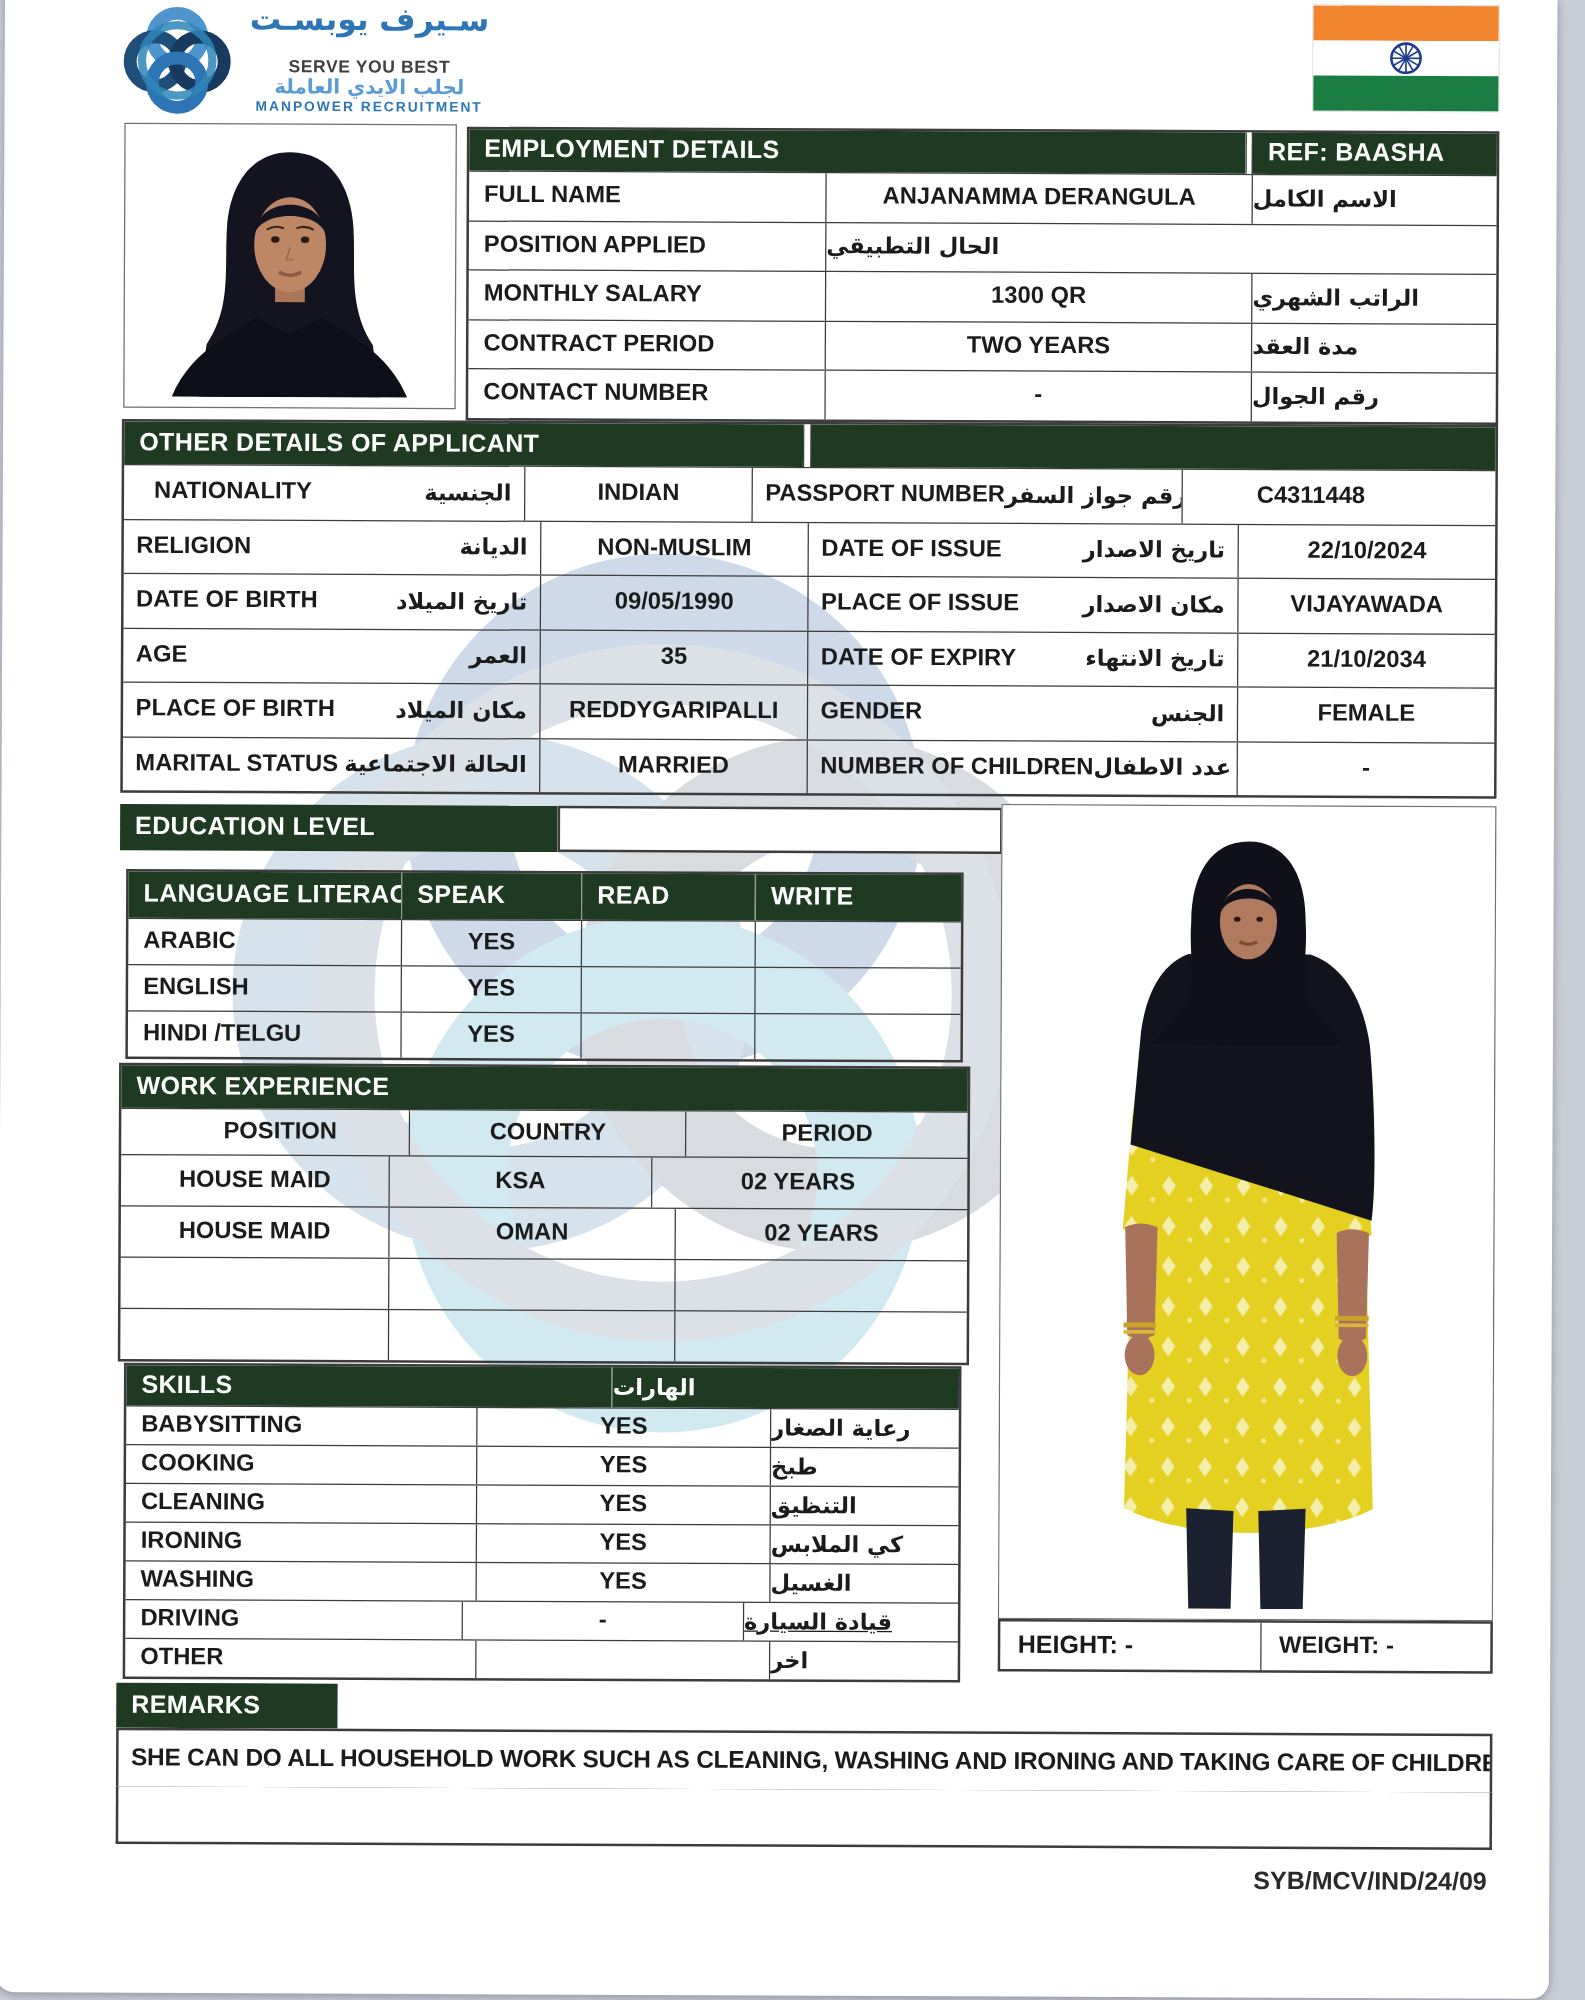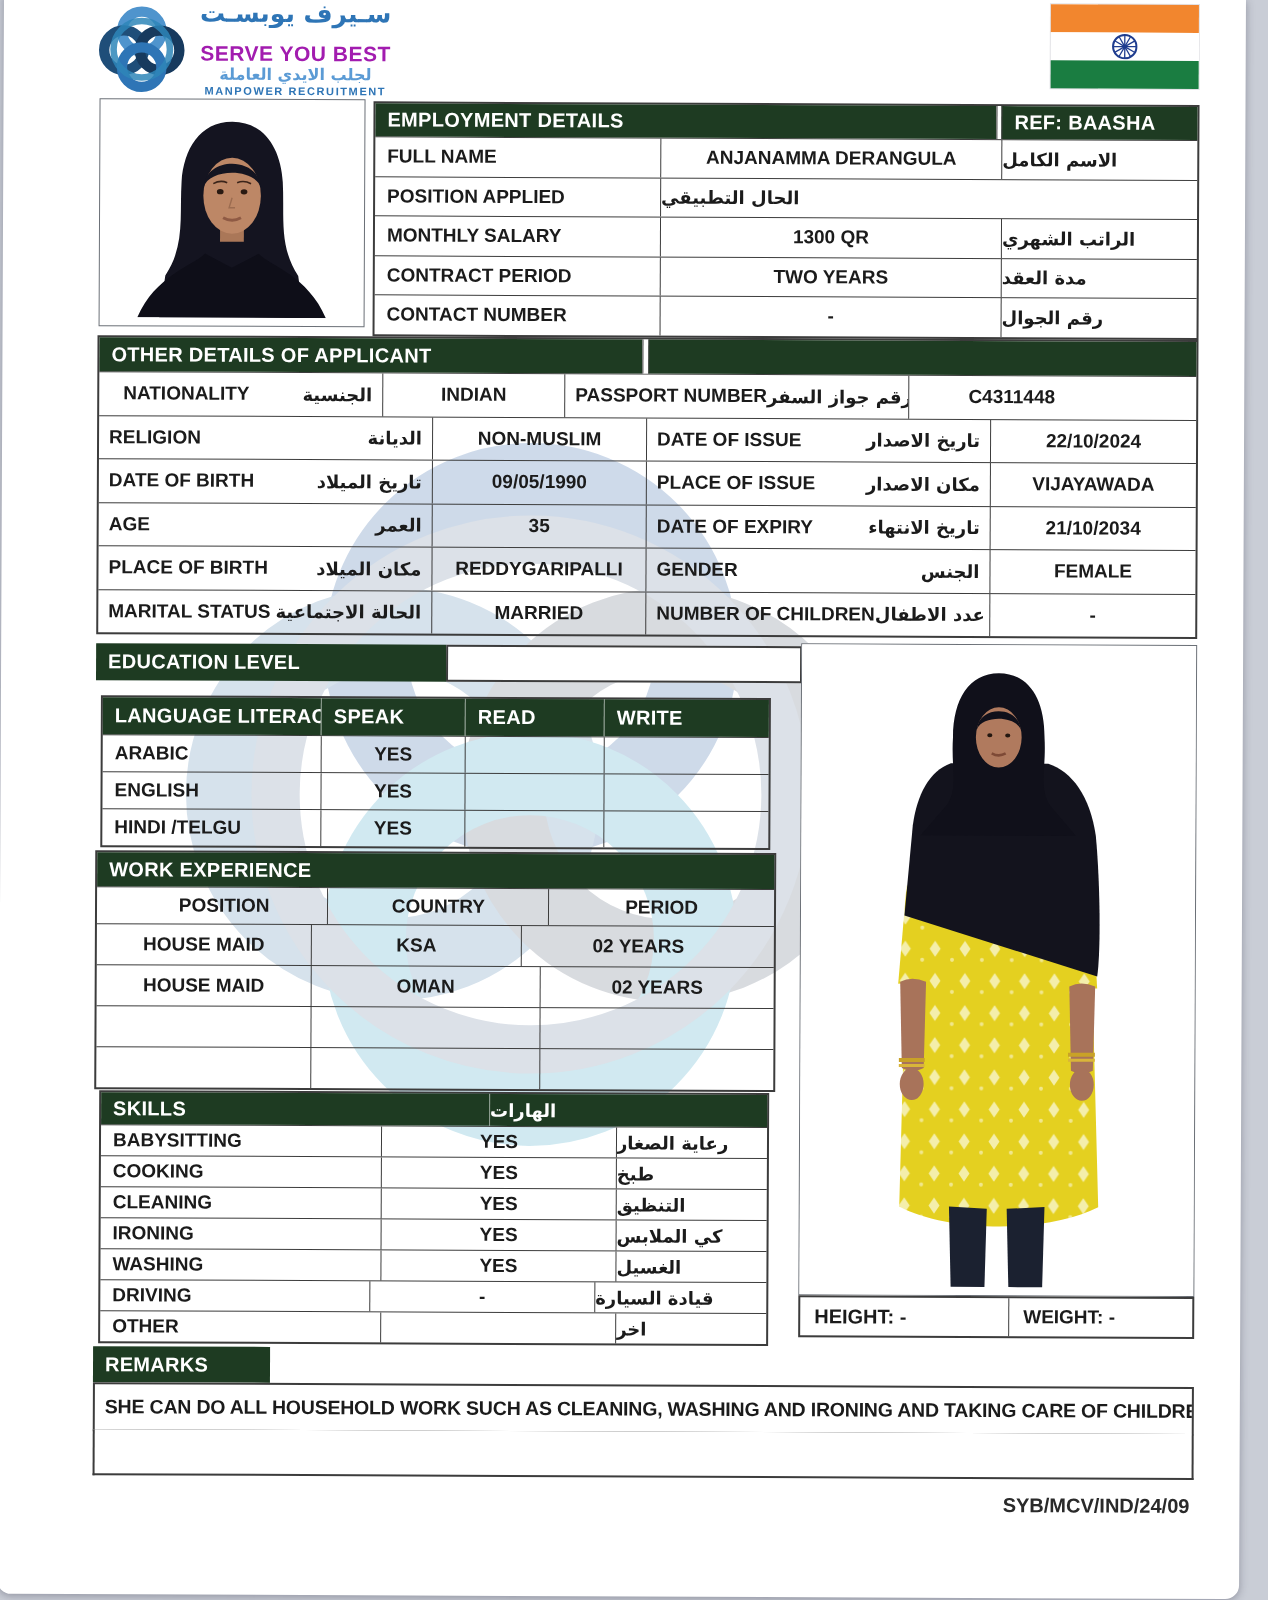--- a/index.html
+++ b/index.html
@@ -35,21 +35,21 @@
   .padr{padding-right:12px;}
   .ctr{justify-content:center;}
   .rt{justify-content:flex-end;}
   .between{justify-content:space-between;padding:0 10px;}
   .ar{font-family:"DejaVu Sans", sans-serif;direction:rtl;font-size:18px;}
   .greenbox{background:#1e3b22;color:#fff;display:flex;align-items:center;font-weight:700;}
   
   .logo{display:flex;align-items:center;gap:8px;}
   .logo-text{text-align:center;line-height:1.05;}
   .logo-ar-title{font-family:"DejaVu Sans",sans-serif;direction:rtl;font-size:25px;font-weight:700;color:#2e75b6;}
-  .logo-title{font-size:21px;font-weight:800;color:#a21caf;letter-spacing:.5px;margin-top:16px;}
+  .logo-title{font-size:14px;font-weight:800;color:#404040;letter-spacing:.5px;margin-top:16px;}
   .logo-ar-sub{font-family:"DejaVu Sans",sans-serif;direction:rtl;font-size:16px;font-weight:700;color:#5b9bd5;margin-top:2px;}
   .logo-sub{font-size:11px;font-weight:700;color:#2e75b6;letter-spacing:1.6px;margin-top:2px;}
   
   .flag{display:flex;flex-direction:column;box-shadow:0 0 0 1px #e2e2e6;}
   .flag .band{flex:1;}
   .flag .mid{display:flex;align-items:center;justify-content:center;background:#fff;}
   
   .photo-frame{border:1.6px solid #6b7077;background:#fff;padding:8px;}
   .photo-frame svg{display:block;width:100%;height:100%;}
   .bigphoto{border:1.6px solid #6b7077;background:#fff;}
@@ -162,21 +162,21 @@
   </div>
 
   <div class="abs tbl" style="left:95px;top:341px;width:1101px;">
     <div class="trow" style="height:34px;">
       <div class="tcell green hdrtxt padl" style="width:543px;">OTHER DETAILS OF APPLICANT</div>
       <div class="tcell gapcell" style="width:6px;"></div>
       <div class="tcell green" style="width:548px;"></div>
     </div>
 
     <div class="trow" style="height:42.5px;">
-      <div class="tcell between" style="width:283px;padding-left:24px;">
+      <div class="tcell between" style="width:320px;padding-left:24px;">
         <span>NATIONALITY</span>
         <span class="ar">الجنسية</span>
       </div>
       <div class="tcell ctr" style="width:182px;">INDIAN</div>
       <div class="tcell between" style="width:344px;">
         <span>PASSPORT NUMBER</span>
         <span class="ar">رقم جواز السفر</span>
       </div>
       <div class="tcell ctr" style="width:206px;">C4311448</div>
     </div>
@@ -329,21 +329,21 @@
       <div class="tcell ar rt padr" style="width:151px;">كي الملابس</div>
     </div>
     <div class="trow" style="height:30px;">
       <div class="tcell padl" style="width:280px;">WASHING</div>
       <div class="tcell ctr" style="width:235px;">YES</div>
       <div class="tcell ar rt padr" style="width:151px;">الغسيل</div>
     </div>
     <div class="trow" style="height:30px;">
       <div class="tcell padl" style="width:280px;">DRIVING</div>
       <div class="tcell ctr" style="width:235px;">-</div>
-      <div class="tcell ar rt padr" style="width:179px;">قيادة السيارة</div>
+      <div class="tcell ar rt padr" style="width:179px;text-decoration:underline;">قيادة السيارة</div>
     </div>
     <div class="trow" style="height:30px;">
       <div class="tcell padl" style="width:280px;">OTHER</div>
       <div class="tcell ctr" style="width:235px;"></div>
       <div class="tcell ar rt padr" style="width:151px;">اخر</div>
     </div>
   </div>
 
   <div class="abs bigphoto" style="left:800px;top:646px;width:396px;height:652px;">
     <svg viewBox="0 0 396 648" preserveAspectRatio="none">

